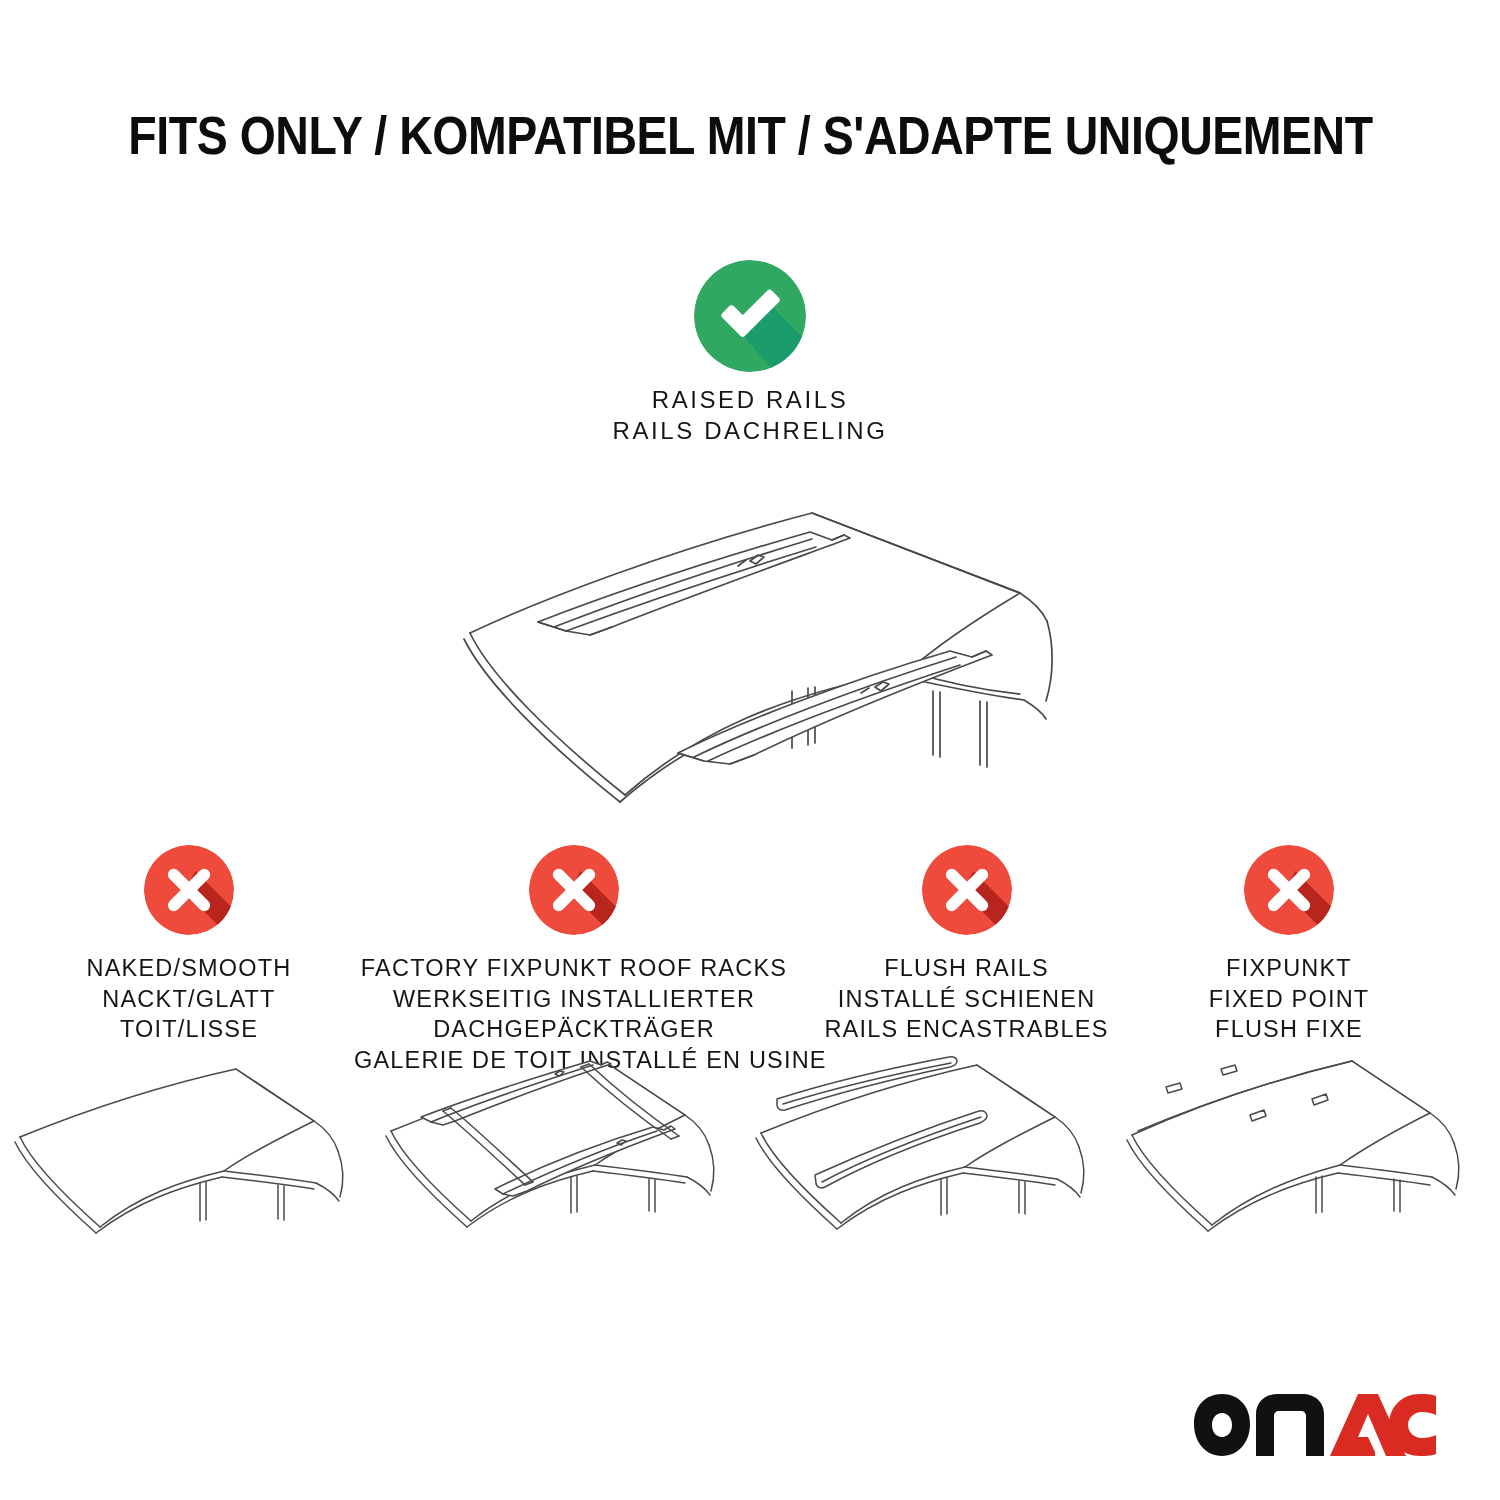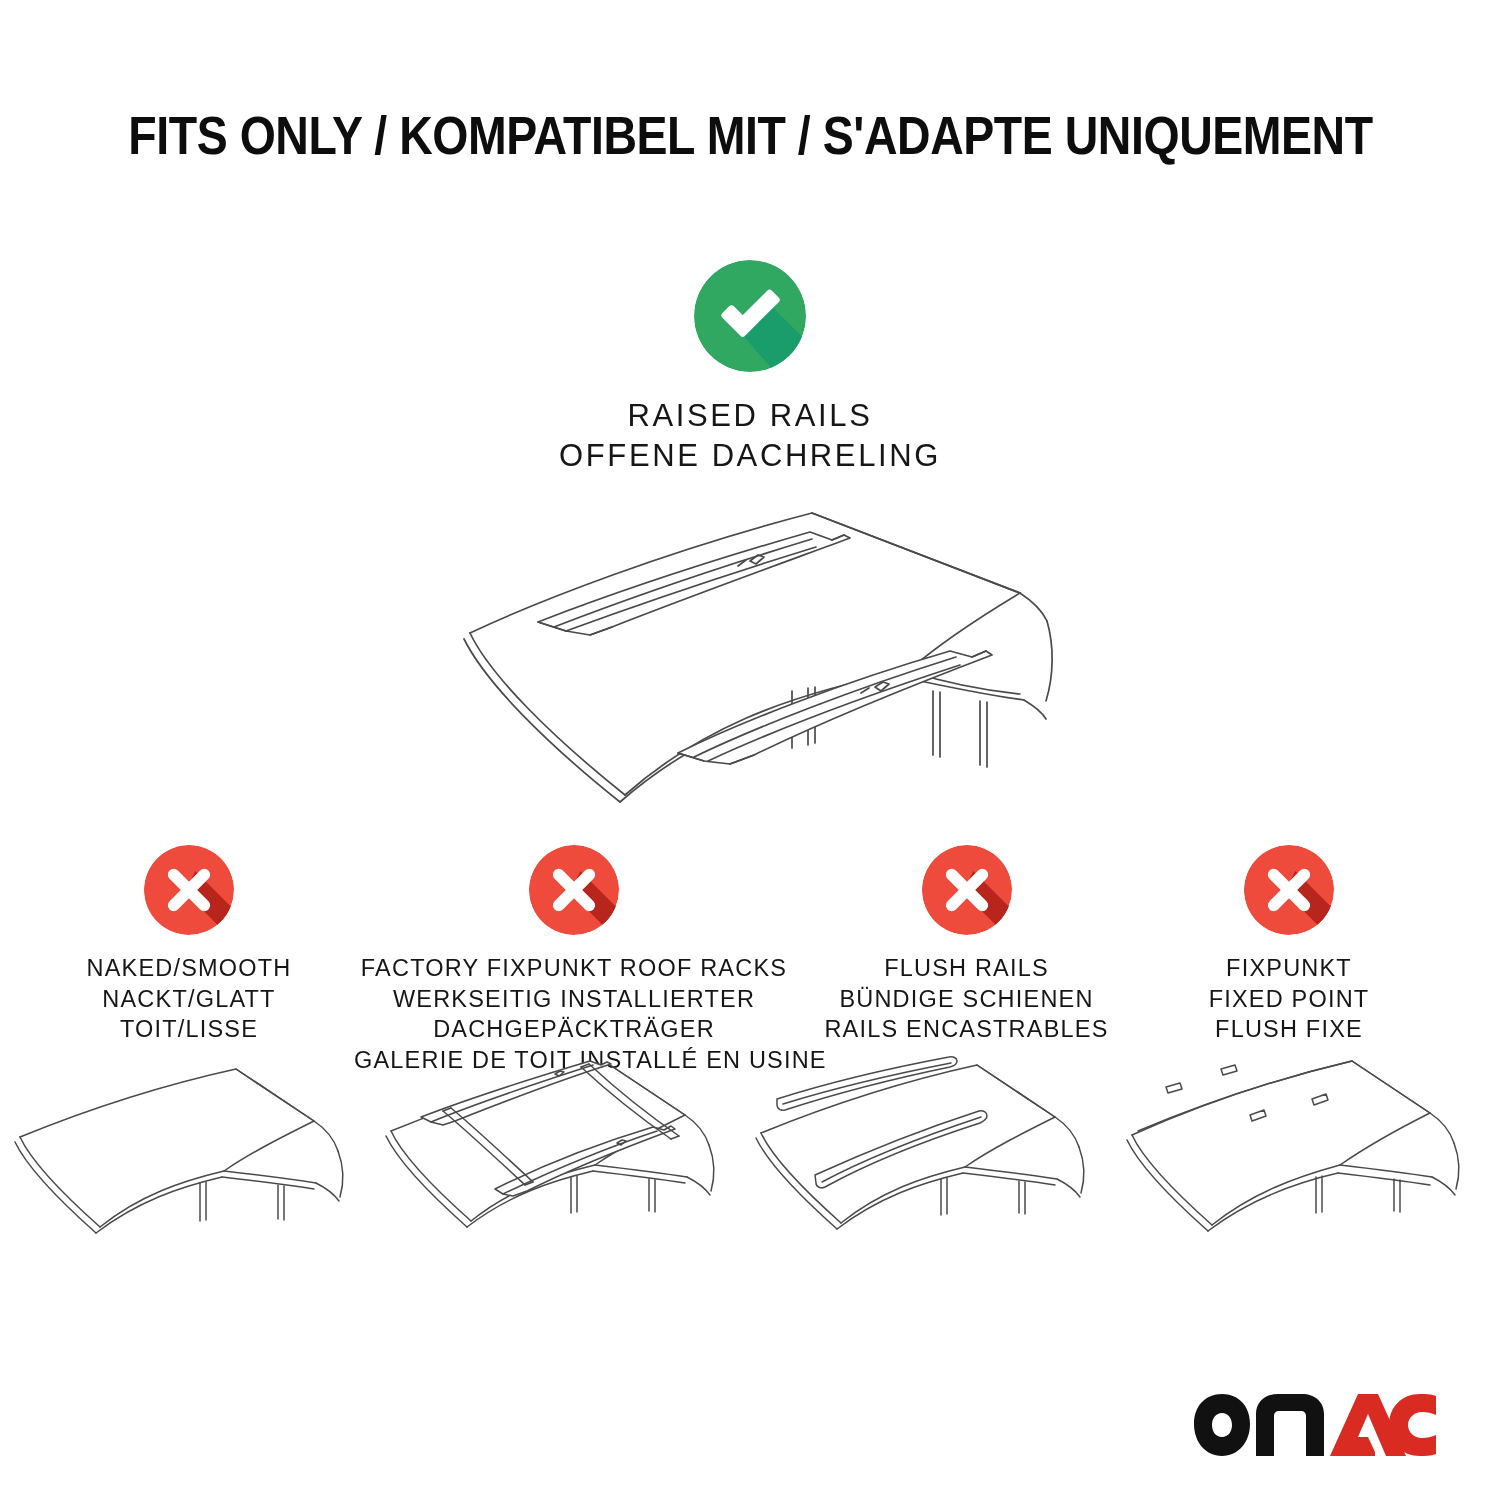--- a/index.html
+++ b/index.html
@@ -43,22 +43,22 @@
   
   .approved{
     position:absolute;
     top:260px;left:0;width:1500px;
     text-align:center;
   }
   .approved .badge{
     width:112px;height:112px;margin:0 auto;
   }
   .label-block{
-    margin-top:24px;
-    font-size:31px;
+    margin-top:12px;
+    font-size:24px;
     line-height:1.30;
     letter-spacing:2.6px;
     color:#161616;
     font-weight:400;
   }
   .label-block div{white-space:nowrap;}
 
   .hero-car{
     position:absolute;
     top:505px;left:420px;
@@ -136,21 +136,21 @@
       <circle cx="50" cy="50" r="50" fill="#31A862"></circle>
       <g clip-path="url(#gclip)">
         <path d="M41 63 L34 56 L72 100 L100 100 L100 72 L63 35 Z" fill="#1A9D6B"></path>
       </g>
       <path d="M27.5 49.5 L33.5 43.5 L43.5 53.5 L67.5 29.5 L73.5 35.5 L43.5 65.5 Z" fill="#ffffff" stroke="#ffffff" stroke-width="6" stroke-linejoin="round" stroke-linecap="round"></path>
     </svg>
   </span>
 
   <div class="label-block">
     <div>RAISED RAILS</div>
-    <div>OFFENE DACHRELING</div>
+    <div>RAILS DACHRELING</div>
   </div>
 </div>
 
 <div class="hero-car">
   <svg viewBox="0 0 690 300" xmlns="http://www.w3.org/2000/svg" fill="none" stroke="#4a4a4a" stroke-width="1.7" stroke-linecap="round" stroke-linejoin="round">
 
     <path d="M50 128 C120 95 250 45 392 8 L600 88 C560 112 520 138 488 166"></path>
     <path d="M392 8 L600 88"></path>
 
     <path d="M50 128 C70 170 130 230 205 290"></path>
@@ -261,21 +261,21 @@
           <path d="M50 43 L43 50 L93 100 L100 100 L100 72 L57 29 Z" fill="#B8251C"></path>
         </g>
         <g stroke="#ffffff" stroke-width="13" stroke-linecap="round">
           <line x1="33" y1="33" x2="67" y2="67"></line>
           <line x1="67" y1="33" x2="33" y2="67"></line>
         </g>
       </svg>
     </span>
     <div class="reject-label">
       <div>FLUSH RAILS</div>
-      <div>BÜNDIGE SCHIENEN</div>
+      <div>INSTALLÉ SCHIENEN</div>
       <div>RAILS ENCASTRABLES</div>
     </div>
   </div>
 
   <div class="reject-col c3">
     <span class="badge">
       <svg viewBox="0 0 100 100" xmlns="http://www.w3.org/2000/svg">
         <defs>
             <clipPath id="rclip3">
               <circle cx="50" cy="50" r="50"></circle>

